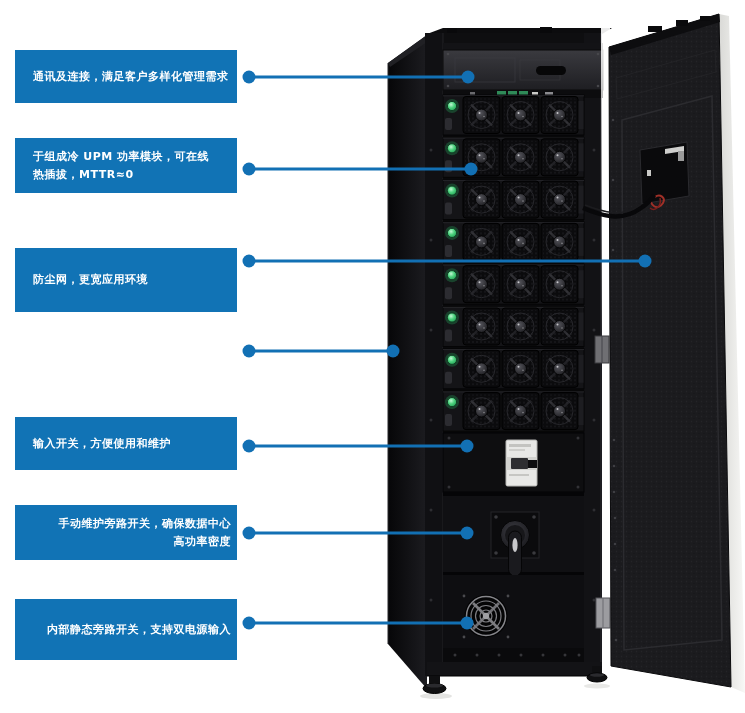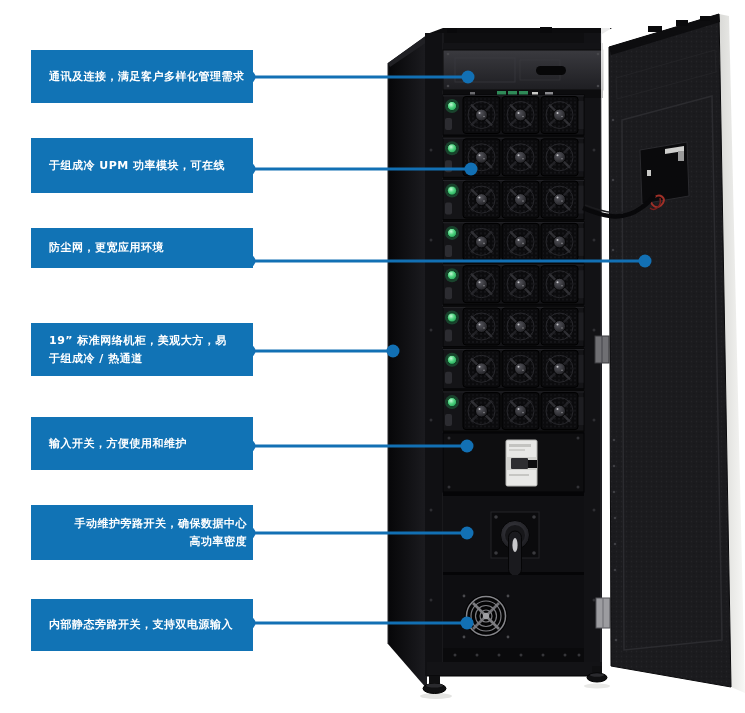--- a/index.html
+++ b/index.html
@@ -1,30 +1,30 @@
 <!DOCTYPE html>
 <html><head>
 <meta charset="utf-8">
 <style>
   html,body{margin:0;padding:0;background:#ffffff;}
   #stage{position:relative;width:745px;height:713px;background:#ffffff;overflow:hidden;
          font-family:"DejaVu Sans",sans-serif;}
   #cabinet-svg{position:absolute;left:0;top:0;}
   .callout-label{position:absolute;left:15px;width:222px;background:#1173b5;
       display:flex;flex-direction:column;justify-content:center;
-      padding-left:18px;padding-right:6px;box-sizing:border-box;margin-left:16px;}
+      padding-left:18px;padding-right:6px;box-sizing:border-box;}
   .callout-label .ln{display:block;color:#ffffff;font-size:11px;font-weight:bold;
       line-height:18px;letter-spacing:0.5px;white-space:nowrap;}
   .cl1{top:50px;height:53px;}
   .cl2{top:138px;height:55px;}
-  .cl3{top:228px;height:40px;}
+  .cl3{top:248px;height:64px;}
   .cl4{top:323px;height:53px;}
   .cl5{top:417px;height:53px;}
   .cl6{top:505px;height:55px;align-items:flex-end;}
-  .cl7{top:599px;height:52px;}
+  .cl7{top:599px;height:61px;align-items:flex-end;}
   .callout-line{stroke:#1270b4;stroke-width:3;}
   .callout-dot{fill:#1270b4;}
 </style>
 </head>
 <body>
 
 <div id="stage">
 
 <svg id="cabinet-svg" width="745" height="713" viewBox="0 0 745 713">
   <defs>
@@ -310,29 +310,26 @@
     <circle class="callout-dot" cx="467" cy="623" r="6.5"></circle>
   </g>
 </svg>
 
 <div class="callout-label cl1">
   <span class="ln">通讯及连接，满足客户多样化管理需求</span>
   <span class="ln"></span>
 </div>
 <div class="callout-label cl2">
   <span class="ln">于组成冷 UPM 功率模块，可在线</span>
+  <span class="ln">热插拔，MTTR≈0</span>
 </div>
 <div class="callout-label cl3">
   <span class="ln">防尘网，更宽应用环境</span>
   <span class="ln"></span>
 </div>
-<div class="callout-label cl4">
-  <span class="ln">19” 标准网络机柜，美观大方，易</span>
-  <span class="ln">于组成冷 / 热通道</span>
-</div>
 <div class="callout-label cl5">
   <span class="ln">输入开关，方便使用和维护</span>
   <span class="ln"></span>
 </div>
 <div class="callout-label cl6">
   <span class="ln">手动维护旁路开关，确保数据中心</span>
   <span class="ln">高功率密度</span>
 </div>
 <div class="callout-label cl7">
   <span class="ln">内部静态旁路开关，支持双电源输入</span>

